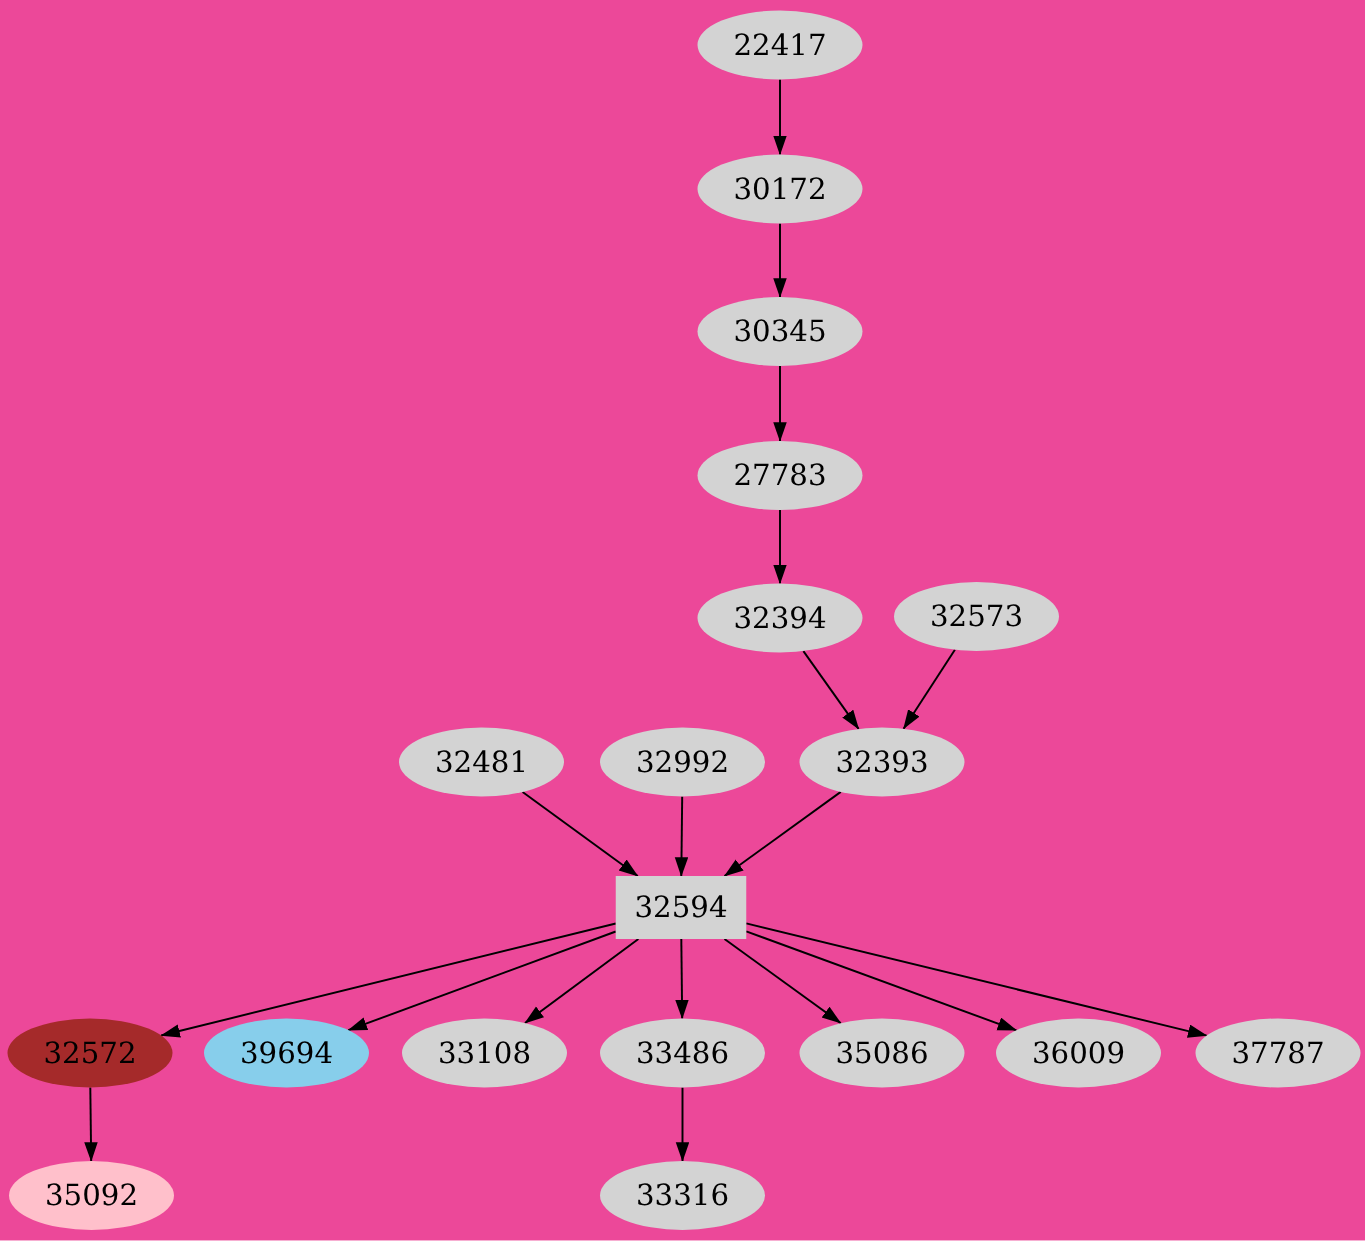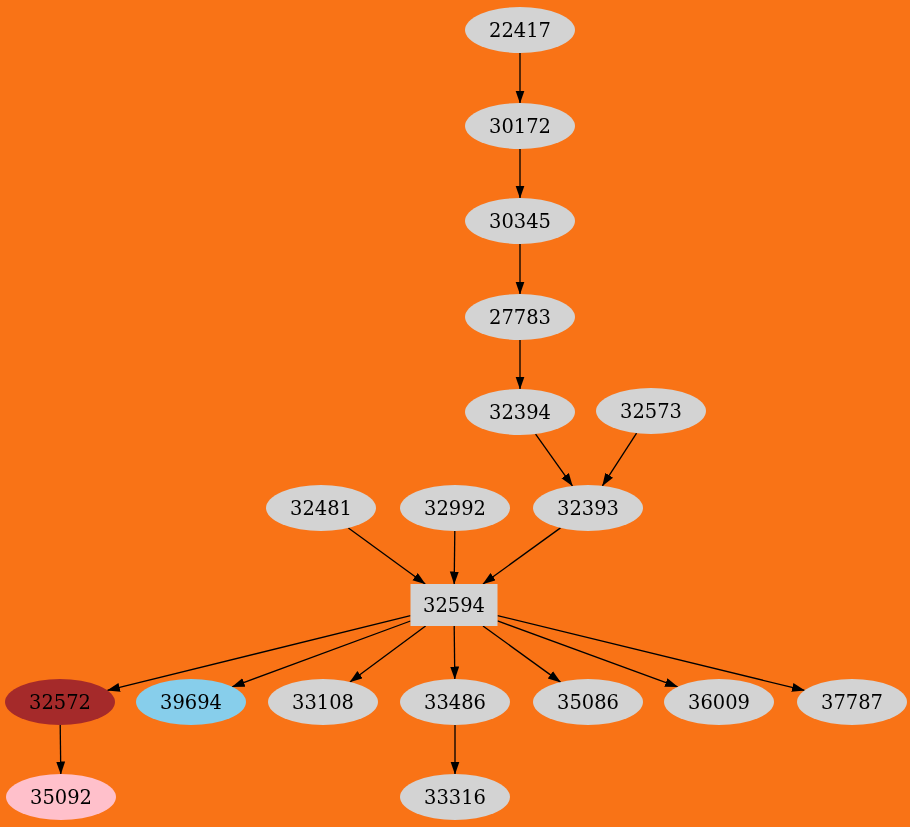--- a/index.html
+++ b/index.html
@@ -4,21 +4,21 @@
 <style>
   html, body {
     margin: 0;
     padding: 0;
     background: #ffffff;
   }
   .stage {
     position: relative;
     width: 910px;
     height: 827px;
-    background: #f97316;
+    background: #ec4899;
     overflow: hidden;
   }
   svg {
     display: block;
   }
   .edge-line {
     stroke: #000000;
     stroke-width: 1.3;
     fill: none;
   }

